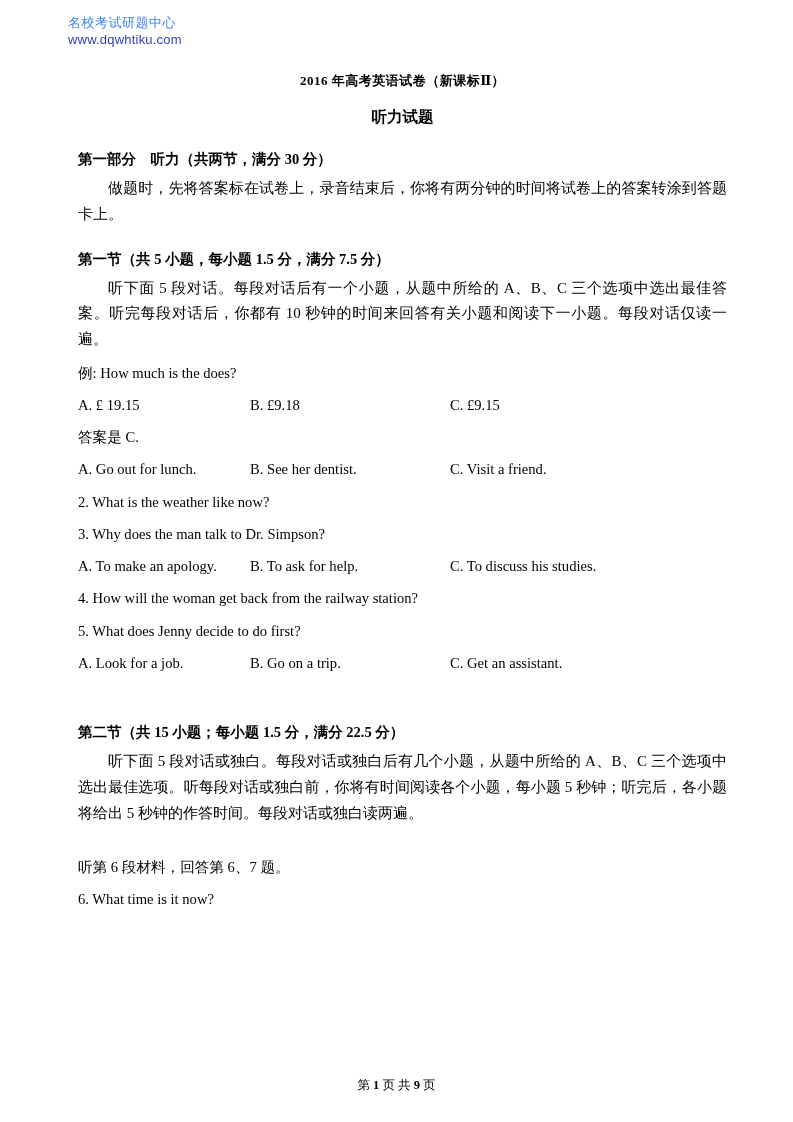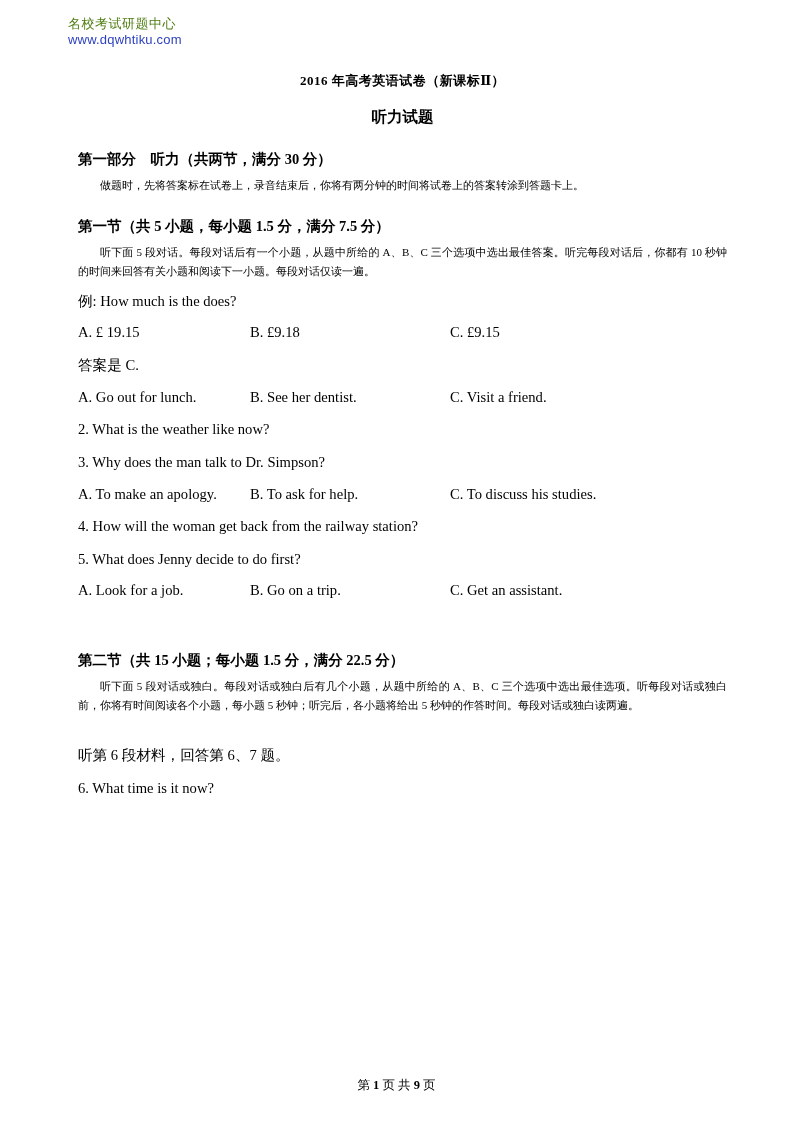--- a/index.html
+++ b/index.html
@@ -21,23 +21,23 @@
     padding: 16px 66px 0 78px;
     position: relative;
   }
   .watermark {
     position: absolute;
     top: 16px;
     left: 68px;
     line-height: 1.25;
   }
   .watermark .wm-line1 {
-    color: #4d7c0f;
+    color: #3b82f6;
     font-size: 13px;
-    font-family: Liberation Sans, sans-serif;
+    font-family: Liberation Mono, monospace;
     letter-spacing: 0.5px;
   }
   .watermark .wm-line2 {
     color: #2b3fc0;
     font-size: 13px;
     font-family: "Liberation Sans", sans-serif;
     letter-spacing: 0.2px;
   }
   .doc-title {
     text-align: center;
@@ -51,21 +51,21 @@
     font-weight: bold;
     font-size: 15.5px;
     margin-top: 17px;
   }
   .sec-head {
     font-weight: bold;
     font-size: 14.5px;
     margin-top: 22px;
   }
   .para {
-    font-size: 11px;
+    font-size: 15px;
     line-height: 1.72;
     text-align: justify;
     margin-top: 7px;
   }
   .para.indent {
     text-indent: 2em;
   }
   .line {
     font-size: 14.6px;
     line-height: 1.62;

